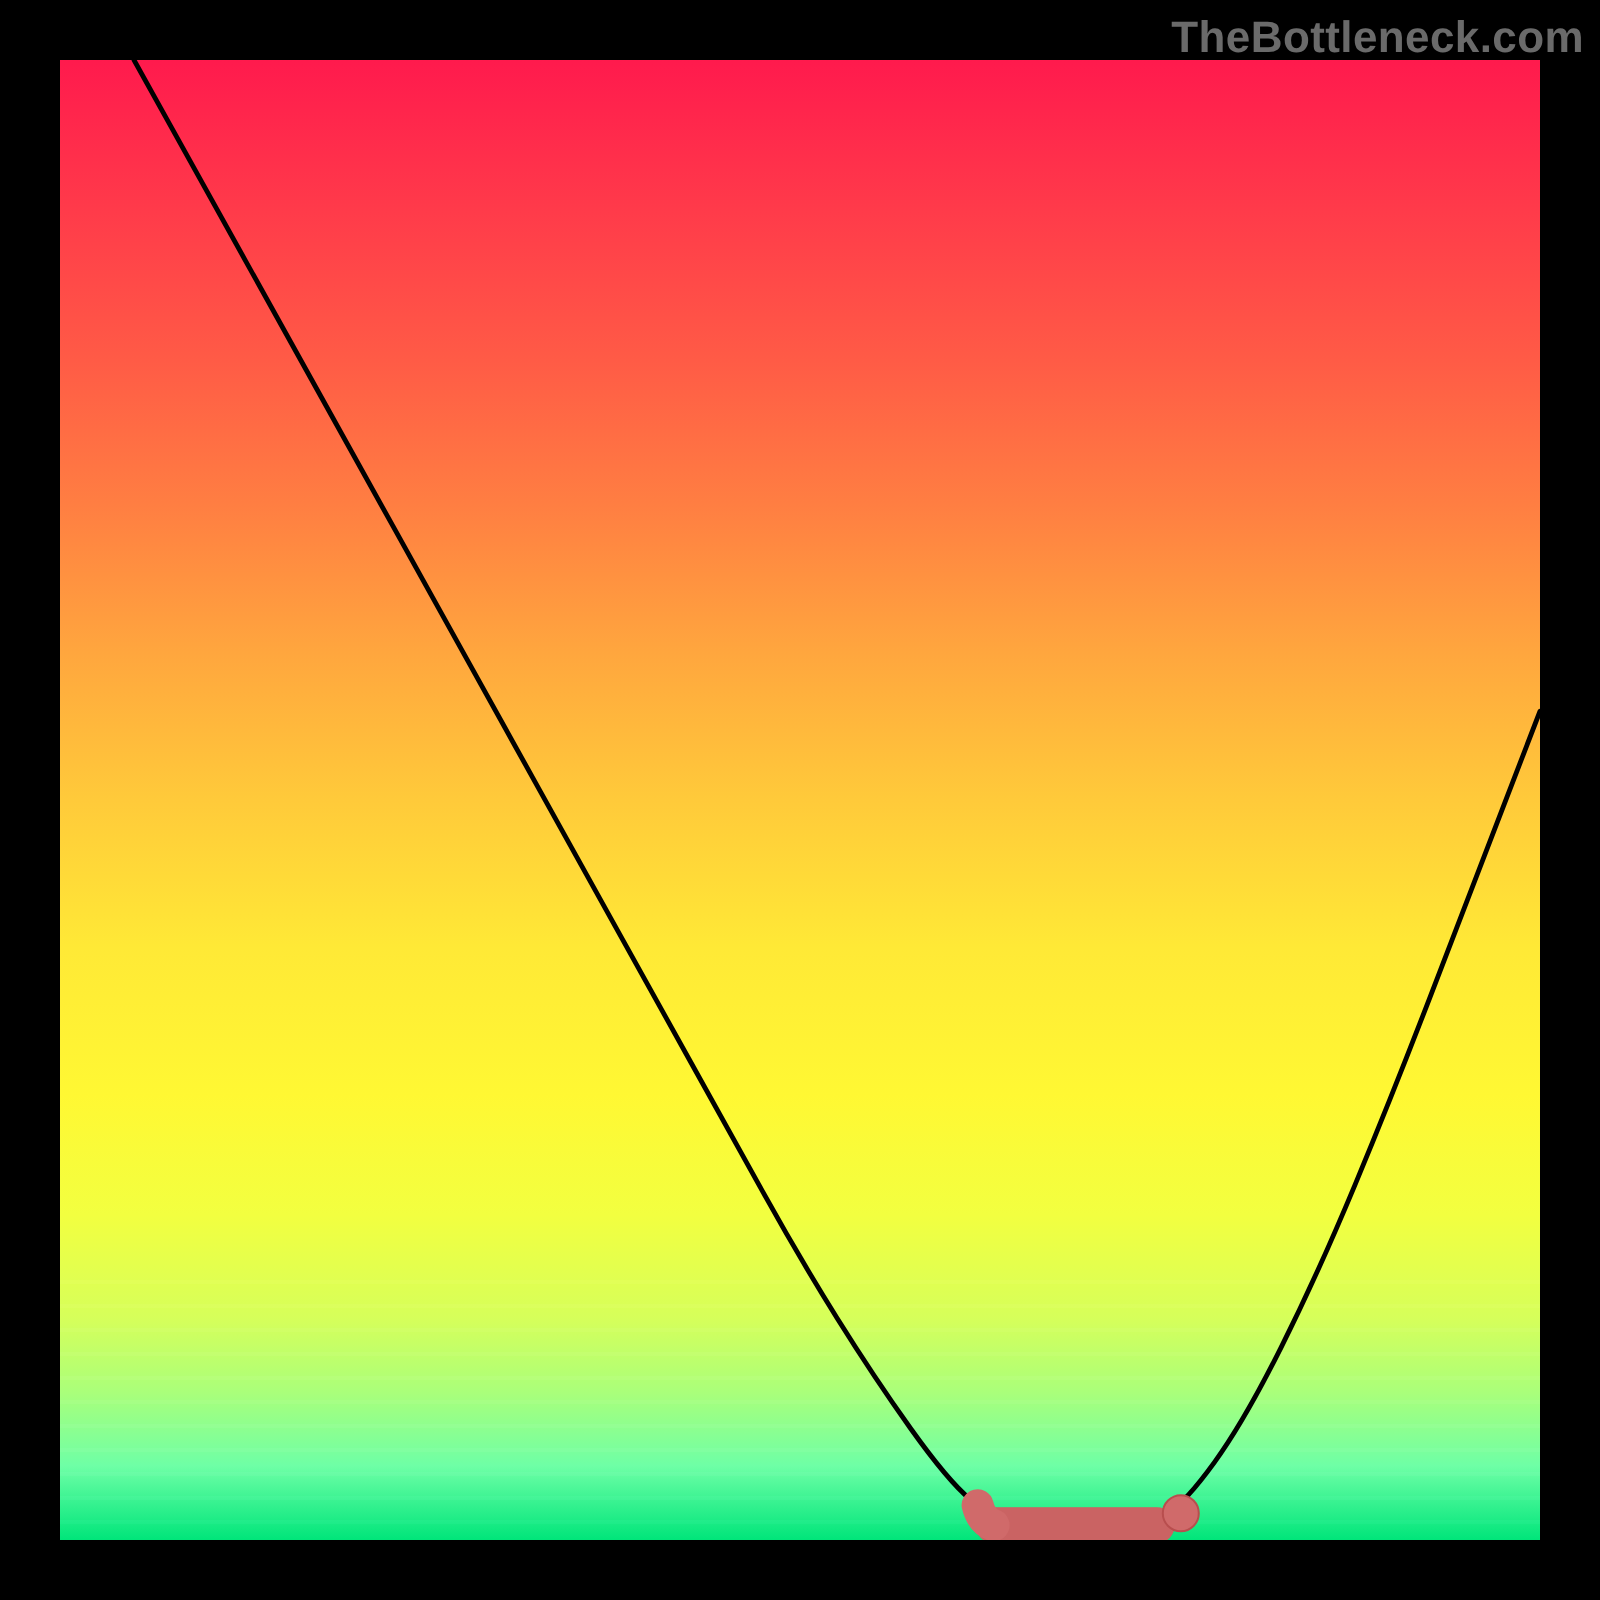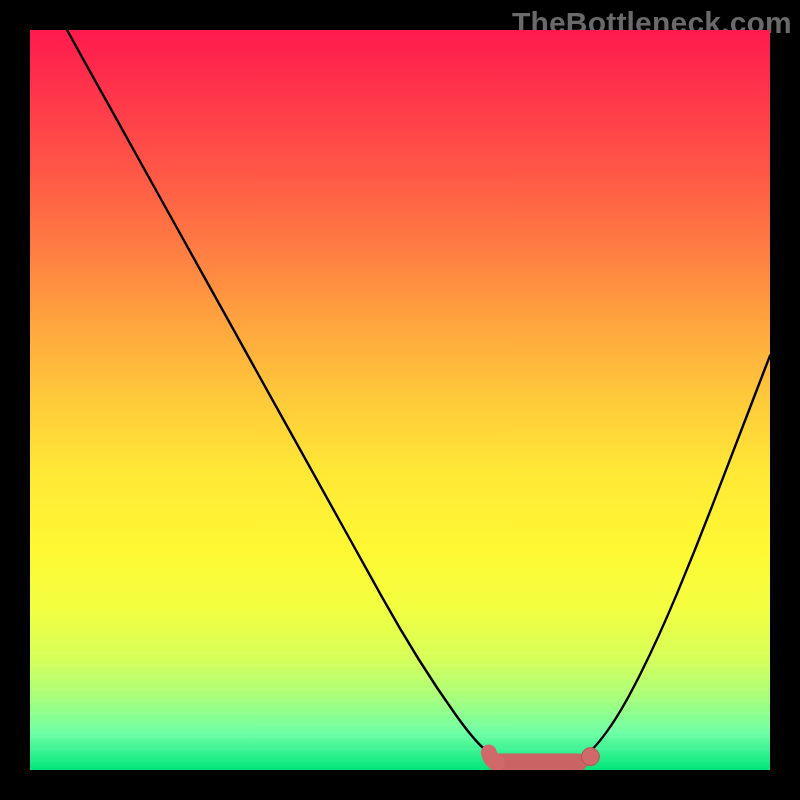--- a/index.html
+++ b/index.html
@@ -13,21 +13,21 @@
       #ff7e42 30%,
       #ffa63e 40%,
       #ffca3a 50%,
       #ffe936 60%,
       #fff833 70%,
       #f2ff40 78%,
       #d6ff5a 85%,
       #aaff7a 90%,
       #6effa6 95%,
       #00e57a 100%)}
-  .credit{position:absolute;top:6px;right:8px;color:#6a6a6a;font-size:30px;font-weight:600;letter-spacing:.2px}
+  .credit{position:absolute;top:6px;right:8px;color:#6a6a6a;font-size:22px;font-weight:600;letter-spacing:.2px}
   svg{position:absolute;left:0;top:0}
   
   .bands{position:absolute;left:0;bottom:0;width:740px;height:140px;
     background:repeating-linear-gradient(to bottom,
       rgba(255,255,255,0) 0px,
       rgba(255,255,255,0) 10px,
       rgba(255,255,255,0.10) 10px,
       rgba(255,255,255,0.10) 12px);
     mix-blend-mode:soft-light}
 </style>

